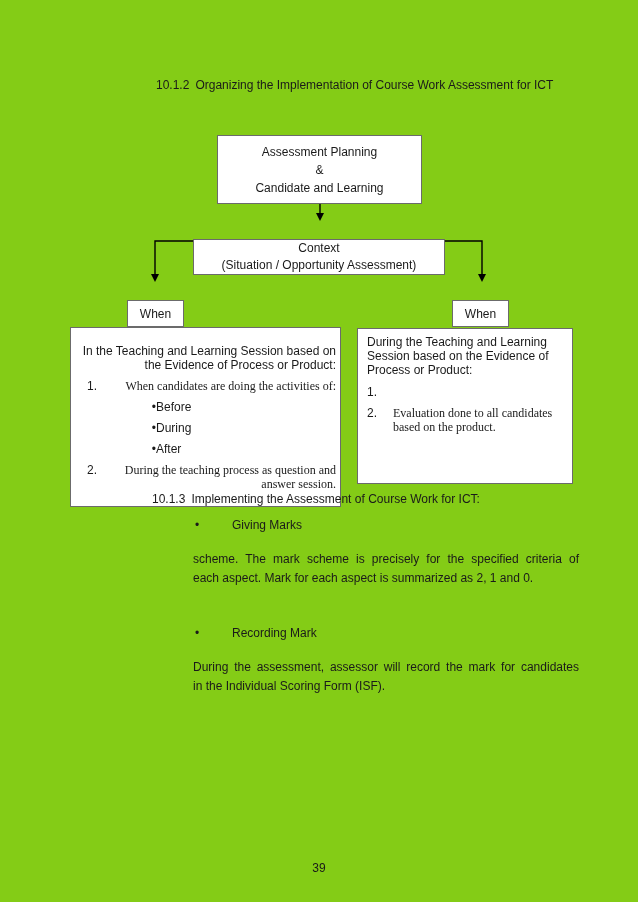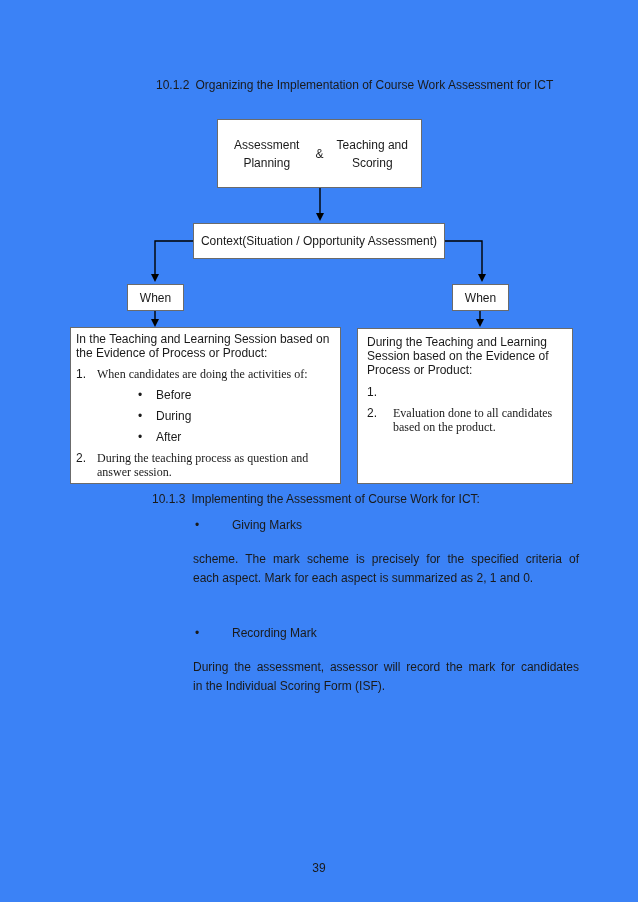--- a/index.html
+++ b/index.html
@@ -1,52 +1,53 @@
 <!DOCTYPE html>
 <html><head>
 <meta charset="utf-8">
 <style>
   html, body { margin: 0; padding: 0; background: #ffffff; }
   .page {
     position: relative;
     width: 638px;
     height: 902px;
-    background: #3b82f6;
+    background: #84cc16;
     font-family: "Liberation Sans", sans-serif;
     color: #1a1a1a;
     font-size: 12px;
     overflow: hidden;
   }
   .abs { position: absolute; }
 
   
   .sec-heading { display: flex; gap: 6px; white-space: nowrap; }
 
   
   .box {
     position: absolute;
     box-sizing: border-box;
     border: 1px solid #6b6b6b;
     background: #ffffff;
   }
   .box.centered {
     display: flex;
-    flex-direction: row;
+    flex-direction: column;
     align-items: center;
     justify-content: center;
     text-align: center;
+    margin-top: 16px;
   }
   .planning { left: 217px; top: 119px; width: 205px; height: 69px; line-height: 18px; }
   .context  { left: 193px; top: 223px; width: 252px; height: 36px; line-height: 17px; }
   .when     { width: 57px; height: 27px; top: 284px; }
   .when-left  { left: 127px; }
   .when-right { left: 452px; }
 
   .detail { line-height: 14px; }
-  .detail-left  { left: 70px;  top: 327px; width: 271px; height: 157px; padding: 4px 4px 0 5px; }
+  .detail-left  { left: 70px;  top: 327px; width: 271px; height: 180px; padding: 16px 4px 0 5px; text-align: right; }
   .detail-right { left: 357px; top: 328px; width: 216px; height: 156px; padding: 6px 5px 14px 9px; }
 
   .item { display: flex; margin-top: 7px; }
   .detail-left  .num { flex: 0 0 21px; }
   .detail-right .num { flex: 0 0 26px; }
   .txt { flex: 1; font-family: Liberation Serif, serif; }
 
   .sub { display: flex; margin-top: 7px; margin-left: 62px; }
   .sub .blt { flex: 0 0 18px; }
 
@@ -86,21 +87,21 @@
     <line x1="155" y1="311" x2="155" y2="320"></line>
     <polygon points="151,319 159,319 155,327"></polygon>
 
     <line x1="480" y1="311" x2="480" y2="320"></line>
     <polygon points="476,319 484,319 480,327"></polygon>
   </svg>
 
   <div class="box centered planning">
     <div>Assessment Planning</div>
     <div>&amp;</div>
-    <div>Teaching and Scoring</div>
+    <div>Candidate and Learning</div>
   </div>
 
   <div class="box centered context">
     <div>Context</div>
     <div>(Situation / Opportunity Assessment)</div>
   </div>
 
   <div class="box centered when when-left">
     <span>When</span>
   </div>

